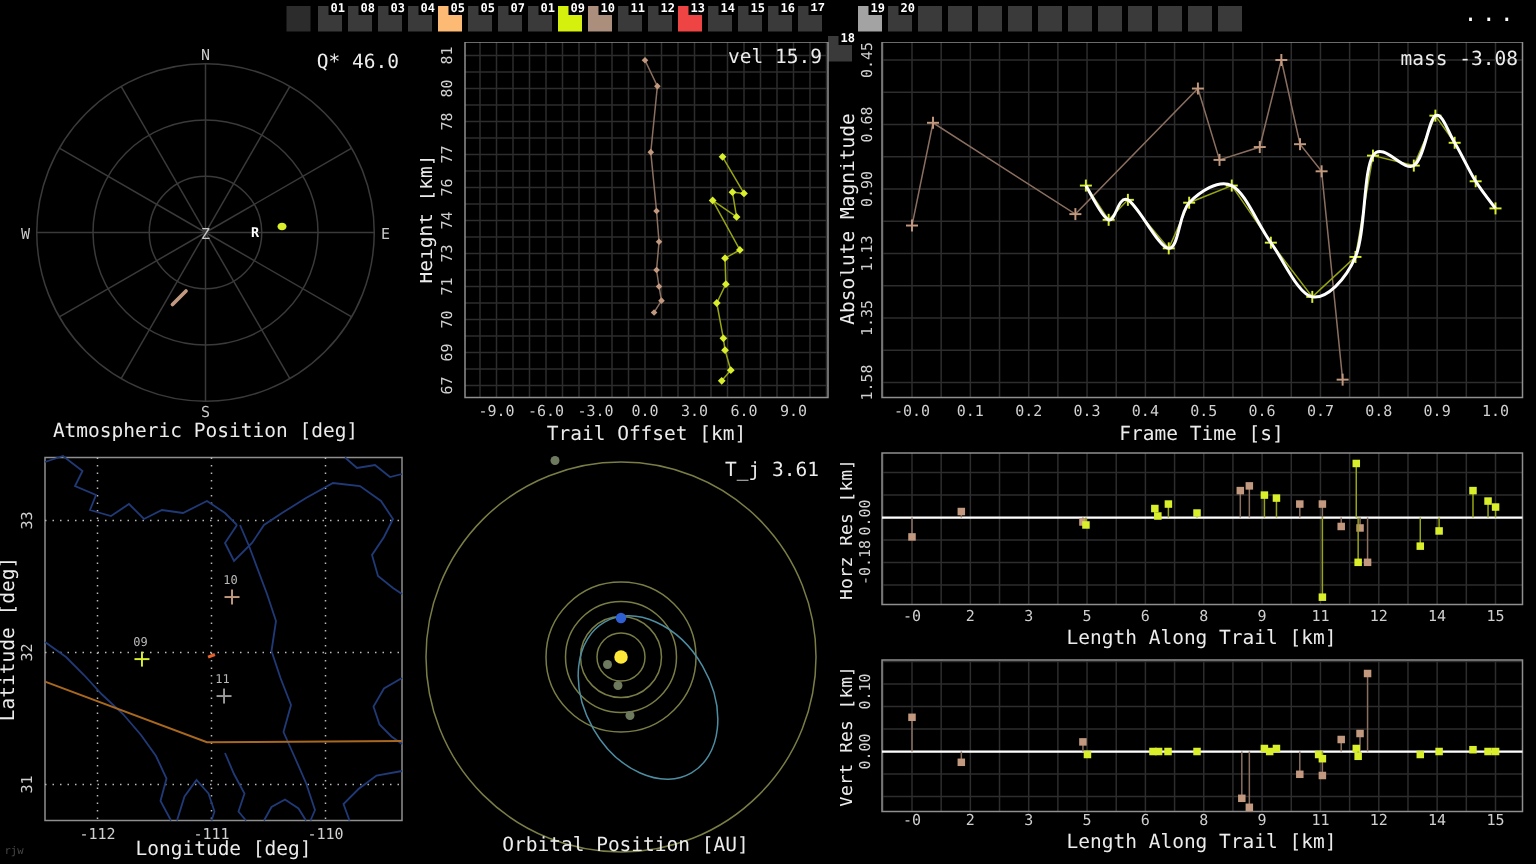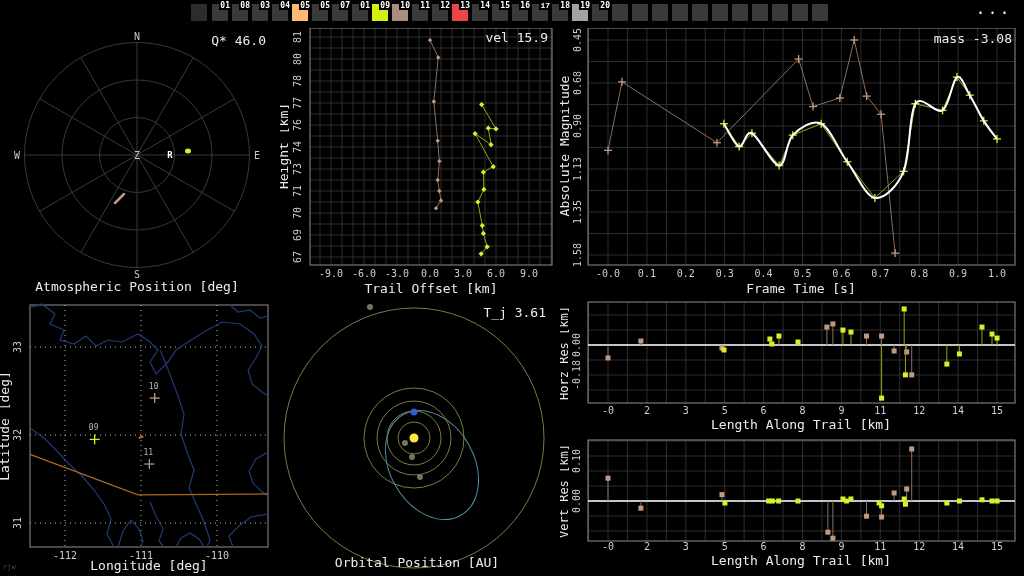--- a/index.html
+++ b/index.html
@@ -76,21 +76,21 @@
         </div>
         <div class="fbox" style="left: 492px; background: rgb(58, 58, 58);">
           <span class="flabel">15</span>
         </div>
         <div class="fbox" style="left: 512px; background: rgb(58, 58, 58);">
           <span class="flabel">16</span>
         </div>
         <div class="fbox" style="left: 532px; background: rgb(58, 58, 58); font-family: Liberation Mono, monospace;">
           <span class="flabel">17</span>
         </div>
-        <div class="fbox" style="left: 552px; background: rgb(58, 58, 58);">
+        <div class="fbox" style="left: 552px; background: rgb(58, 58, 58); margin-top: 20px;">
           <span class="flabel">18</span>
         </div>
         <div class="fbox" style="left: 572px; background: #a3a3a3;">
           <span class="flabel">19</span>
         </div>
         <div class="fbox" style="left: 592px; background: rgb(58, 58, 58); text-align: center;">
           <span class="flabel">20</span>
         </div>
         <div class="fbox" style="left: 612px; background: rgb(58, 58, 58);"></div>
         <div class="fbox" style="left: 632px; background: rgb(58, 58, 58);"></div>

